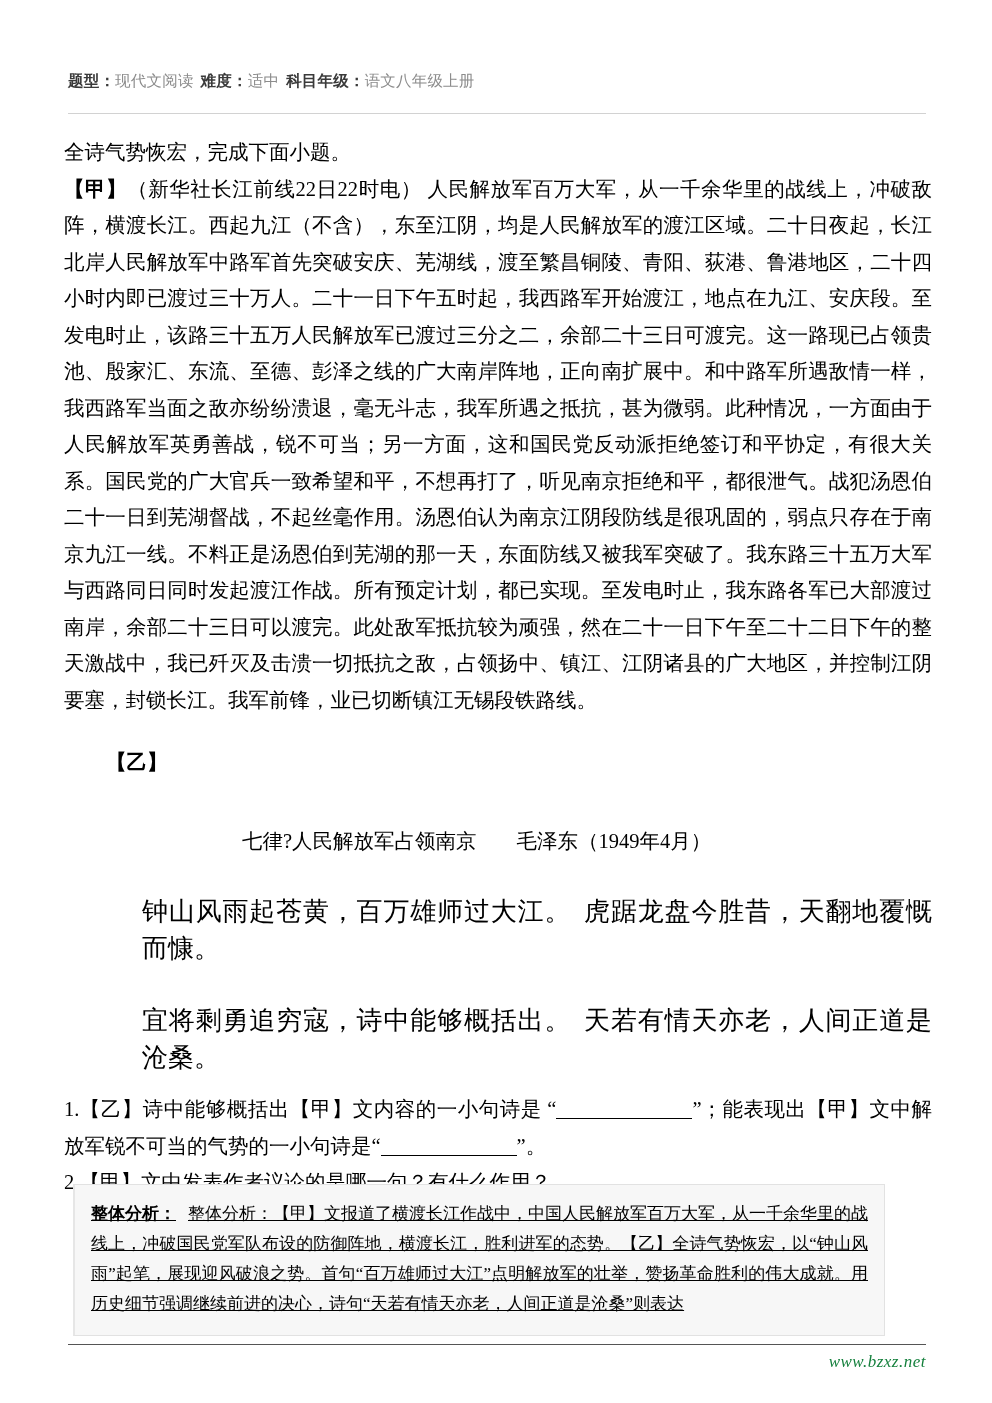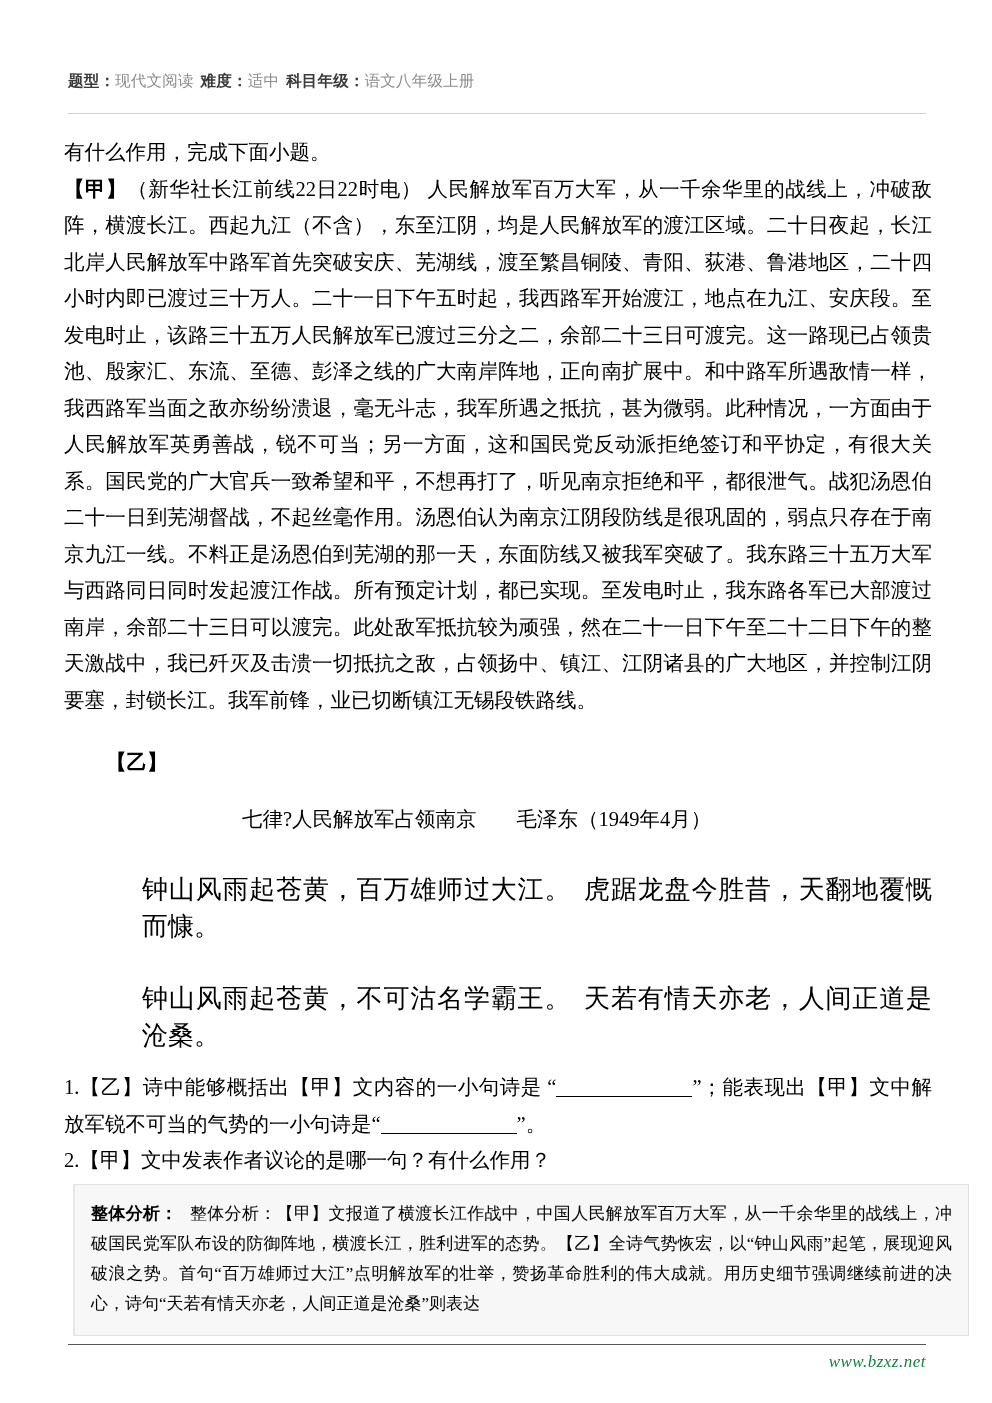--- a/index.html
+++ b/index.html
@@ -87,21 +87,21 @@
   .yi-head {
     margin-top: 26px;
     margin-bottom: 0;
     padding-left: 42px;
     font-weight: bold;
     font-size: 20.5px;
     line-height: 36.5px;
   }
 
   .poem-title {
-    margin-top: 20px;
+    margin-top: 42px;
     padding-left: 178px;
     font-size: 20.5px;
     line-height: 36.5px;
   }
   .poem-title .gap {
     display: inline-block;
     width: 40px;
   }
 
   .poem-line {
@@ -134,26 +134,27 @@
     vertical-align: -3px;
   }
   .blank.b1 { width: 136px; }
   .blank.b2 { width: 136px; }
 
   
   .analysis {
     position: absolute;
     left: 73px;
     top: 1184px;
-    width: 896px;
+    width: 812px;
     box-sizing: border-box;
     background: #f7f7f7;
     border: 1px solid #e2e2e2;
     border-left: 2px solid #e6e6e6;
     padding: 14px 16px 16px 16px;
+    text-decoration: underline;
   }
   .analysis p {
     font-size: 17px;
     line-height: 30px;
     margin: 0;
     text-align: justify;
     text-justify: inter-ideograph;
   }
   .analysis .ttl {
     font-weight: bold;
@@ -188,31 +189,31 @@
 
 <div class="page">
 
   <div class="meta">
     <span class="lbl">题型：</span><span class="val">现代文阅读</span><span class="sep"></span><span class="lbl">难度：</span><span class="val">适中</span><span class="sep"></span><span class="lbl">科目年级：</span><span class="val">语文八年级上册</span>
   </div>
   <div class="meta-rule"></div>
 
   <div class="content">
 
-    <p class="intro">有什么作用，完成下面小题。</p>
+    <p class="intro">全诗气势恢宏，完成下面小题。</p>
 
     <p class="passage-a"><b class="mark">【甲】</b><span>（新华社长江前线22日22时电） 人民解放军百万大军，从一千余华里的战线上，冲破敌阵，横渡长江。西起九江（不含），东至江阴，均是人民解放军的渡江区域。二十日夜起，长江北岸人民解放军中路军首先突破安庆、芜湖线，渡至繁昌铜陵、青阳、荻港、鲁港地区，二十四小时内即已渡过三十万人。二十一日下午五时起，我西路军开始渡江，地点在九江、安庆段。至发电时止，该路三十五万人民解放军已渡过三分之二，余部二十三日可渡完。这一路现已占领贵池、殷家汇、东流、至德、彭泽之线的广大南岸阵地，正向南扩展中。和中路军所遇敌情一样，我西路军当面之敌亦纷纷溃退，毫无斗志，我军所遇之抵抗，甚为微弱。此种情况，一方面由于人民解放军英勇善战，锐不可当；另一方面，这和国民党反动派拒绝签订和平协定，有很大关系。国民党的广大官兵一致希望和平，不想再打了，听见南京拒绝和平，都很泄气。战犯汤恩伯二十一日到芜湖督战，不起丝毫作用。汤恩伯认为南京江阴段防线是很巩固的，弱点只存在于南京九江一线。不料正是汤恩伯到芜湖的那一天，东面防线又被我军突破了。我东路三十五万大军与西路同日同时发起渡江作战。所有预定计划，都已实现。至发电时止，我东路各军已大部渡过南岸，余部二十三日可以渡完。此处敌军抵抗较为顽强，然在二十一日下午至二十二日下午的整天激战中，我已歼灭及击溃一切抵抗之敌，占领扬中、镇江、江阴诸县的广大地区，并控制江阴要塞，封锁长江。我军前锋，业已切断镇江无锡段铁路线。</span></p>
 
     <p class="yi-head">【乙】</p>
 
     <p class="poem-title"><span>七律?人民解放军占领南京</span><span class="gap"></span><span>毛泽东（1949年4月）</span></p>
 
     <p class="poem-line"><span>钟山风雨起苍黄，百万雄师过大江。</span><span class="gap"></span><span>虎踞龙盘今胜昔，天翻地覆慨而慷。</span></p>
 
-    <p class="poem-line"><span>钟山风雨起苍黄，不可沽名学霸王。</span><span class="gap"></span><span>天若有情天亦老，人间正道是沧桑。</span></p>
+    <p class="poem-line"><span>宜将剩勇追穷寇，诗中能够概括出。</span><span class="gap"></span><span>天若有情天亦老，人间正道是沧桑。</span></p>
 
     <div class="questions">
 
       <p class="q"><span>1.</span><span>【乙】诗中能够概括出【甲】文内容的一小句诗是 “</span><span class="blank b1"></span><span>”；能表现出【甲】文中解放军锐不可当的气势的一小句诗是“</span><span class="blank b2"></span><span>”。</span></p>
 
       <p class="q"><span>2.</span><span>【甲】文中发表作者议论的是哪一句？有什么作用？</span></p>
 
 
     </div>
 

